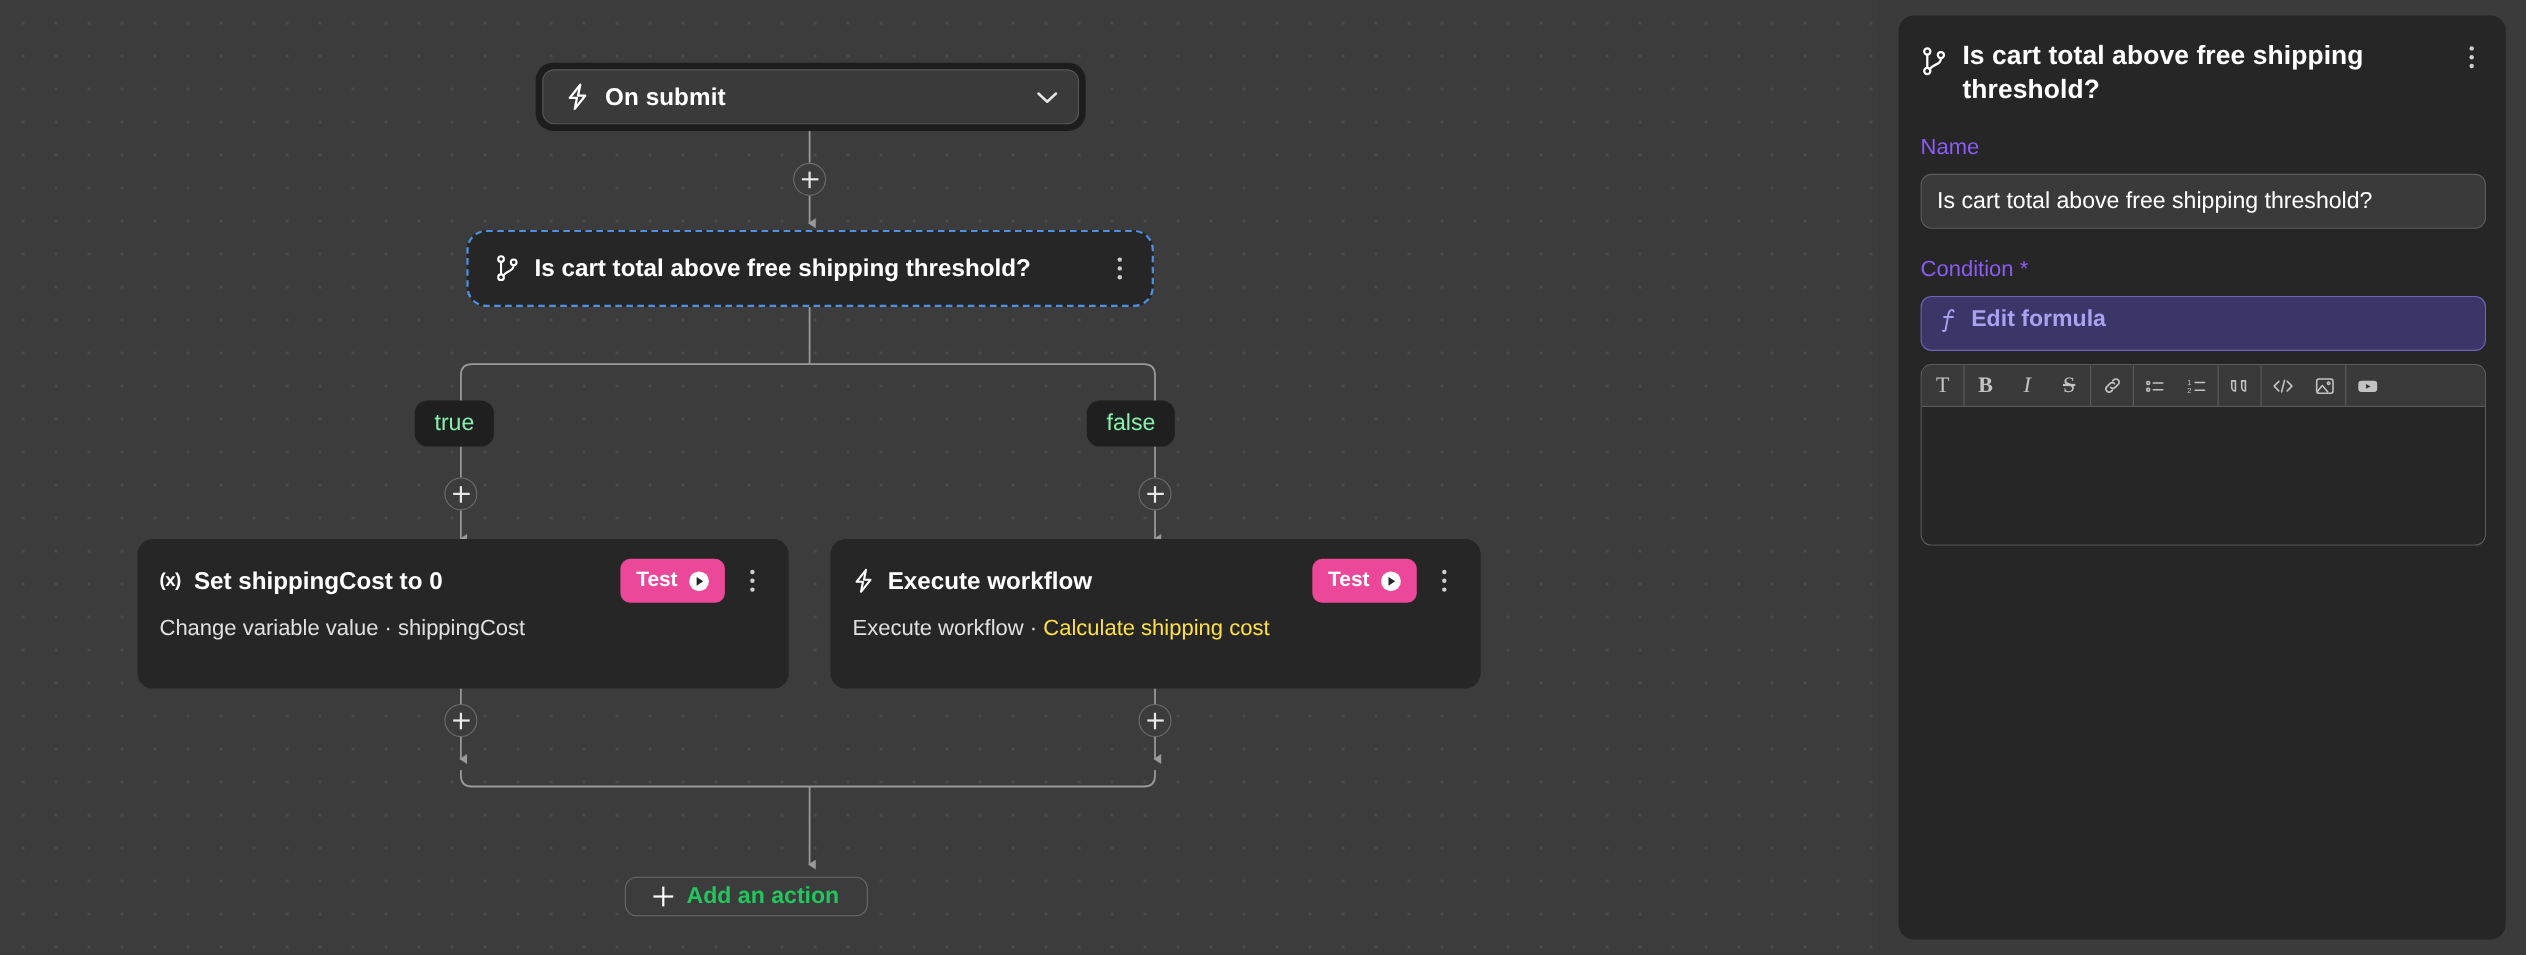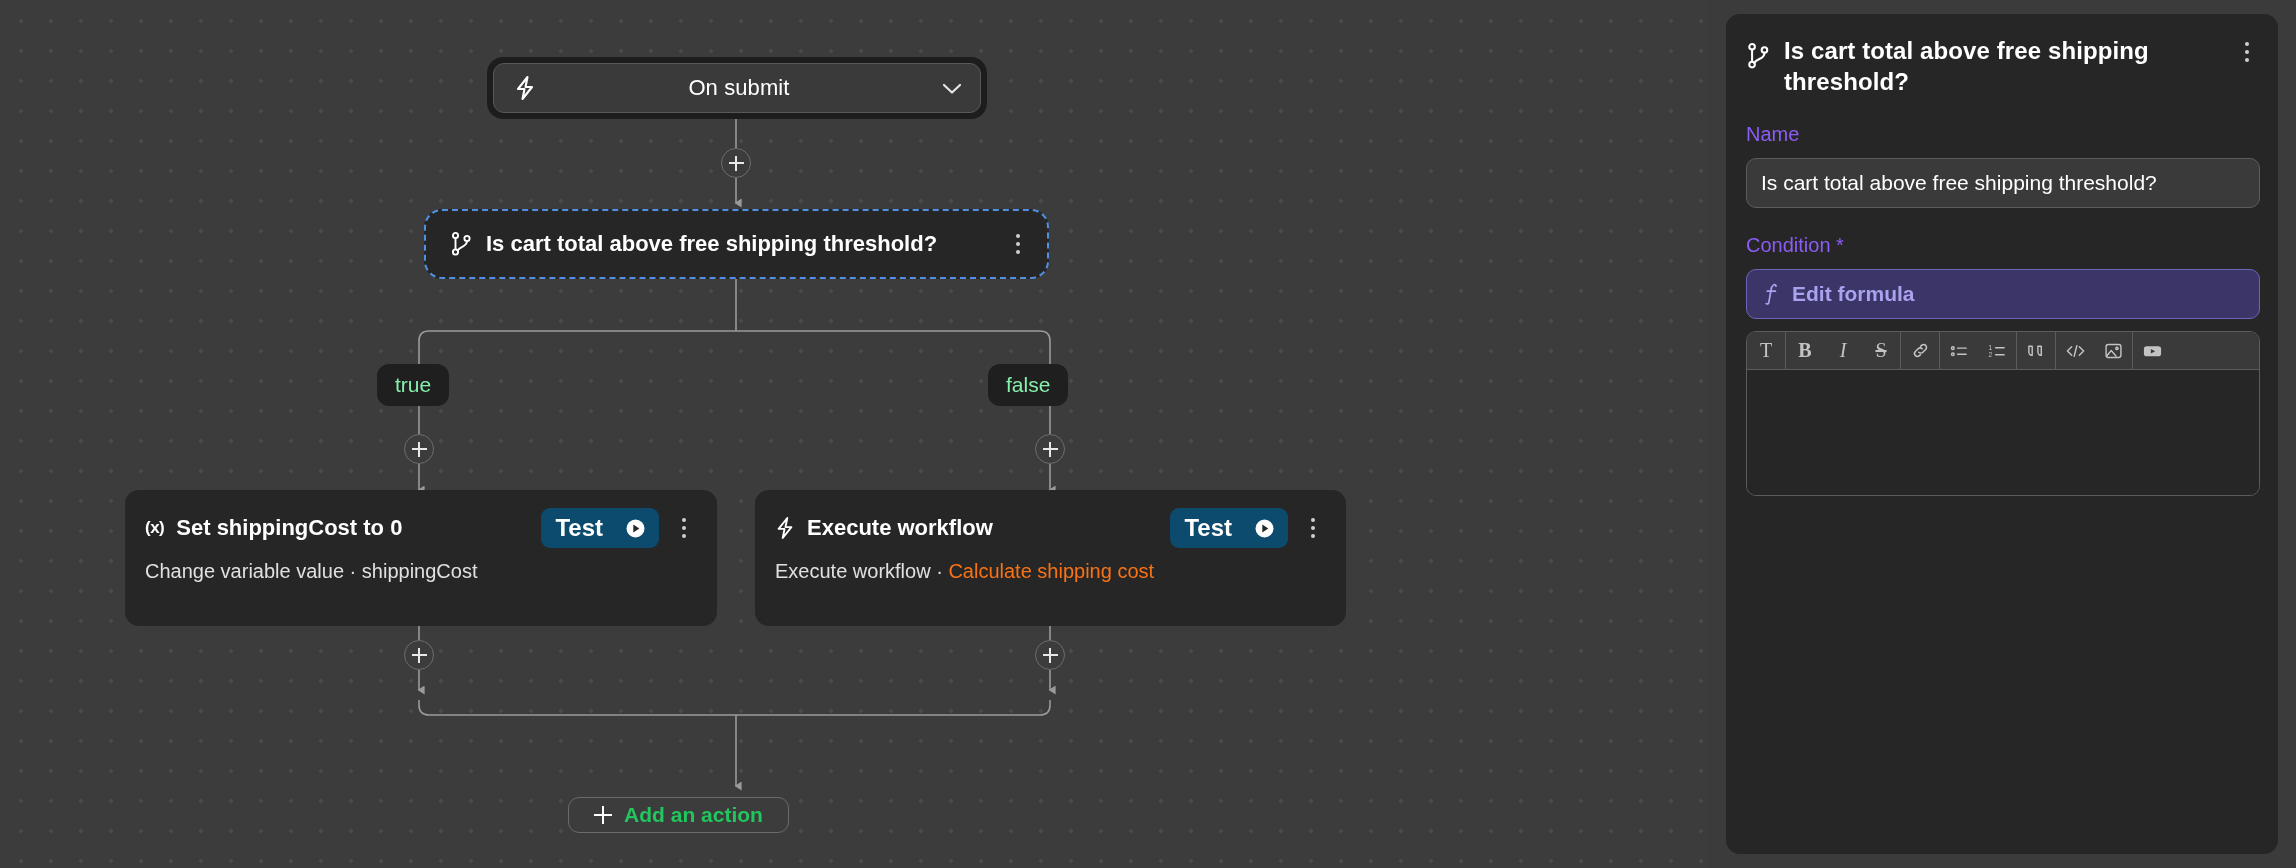--- a/index.html
+++ b/index.html
@@ -26,21 +26,21 @@
   
   .trigger-wrap{
     position:absolute;left:487px;top:57px;width:500px;height:62px;
     background:#1d1d1d;border-radius:16px;padding:6px;box-sizing:border-box;
   }
   .trigger{
     width:100%;height:100%;box-sizing:border-box;
     background:#3a3a3a;border:1px solid #585858;border-radius:11px;
     display:flex;align-items:center;padding:0 18px 0 20px;gap:14px;
   }
-  .trigger .t-title{font-size:22px;font-weight:400;letter-spacing:.1px;flex:1;text-align:center;}
+  .trigger .t-title{font-size:22px;font-weight:700;letter-spacing:.1px;flex:1;}
   .ic{display:inline-flex;align-items:center;justify-content:center;}
   .ic svg{display:block;}
 
   
   .cond-node{
     position:absolute;left:424px;top:209px;width:625px;height:70px;
     background:#262626;border:2px dashed #4f90e2;border-radius:18px;
     display:flex;align-items:center;padding:0 16px 0 24px;gap:14px;box-sizing:border-box;
   }
   .cond-node .c-title{font-size:22px;font-weight:700;flex:1;white-space:nowrap;}
@@ -67,30 +67,30 @@
 
   
   .action{
     position:absolute;background:#262626;border-radius:14px;
     padding:18px 20px 20px 20px;box-sizing:border-box;
   }
   .action .row1{display:flex;align-items:center;gap:12px;}
   .action .a-title{font-size:22px;font-weight:700;white-space:nowrap;}
   .action .spacer{flex:1;min-width:24px;}
   .test-btn{
-    background:#0c4a6e;border-radius:9px;height:40px;
-    display:flex;align-items:center;gap:23px;padding:0 14px;
-    font-size:24px;font-weight:600;color:#fff;cursor:pointer;
+    background:#ec4899;border-radius:9px;height:40px;
+    display:flex;align-items:center;gap:10px;padding:0 14px;
+    font-size:19px;font-weight:600;color:#fff;cursor:pointer;
   }
   .kebab{
     width:26px;display:flex;flex-direction:column;align-items:center;gap:4px;cursor:pointer;
   }
   .kebab i{display:block;width:4px;height:4px;border-radius:50%;background:#cfcfcf;}
   .action .row2{margin-top:12px;font-size:20px;color:#e0e0e0;white-space:nowrap;}
-  .action .row2 .link{color:#f97316;}
+  .action .row2 .link{color:#fde047;}
 
   
   .add-action{
     position:absolute;left:568px;top:797px;width:221px;height:36px;
     border:1px solid #6a6a6a;border-radius:11px;background:#3c3c3c;
     display:flex;align-items:center;justify-content:center;gap:12px;
     font-size:21px;font-weight:700;color:#22c55e;cursor:pointer;box-sizing:border-box;
   }
   .add-action .pl{position:relative;width:18px;height:18px;}
   .add-action .pl::before{content:"";position:absolute;left:0;top:8px;width:18px;height:2px;background:#fff;}
@@ -114,21 +114,21 @@
   .field-label{margin-top:26px;font-size:20px;color:#8b5cf6;}
   .text-input{
     margin-top:12px;width:100%;height:50px;box-sizing:border-box;
     background:#3a3a3a;border:1px solid #5c5c5c;border-radius:10px;
     color:#fff;font-size:21px;padding:0 14px;
     font-family:"Liberation Sans", sans-serif;
   }
   .formula-btn{
     margin-top:12px;width:100%;height:50px;box-sizing:border-box;
     background:#3b3568;border:1px solid #6b64b8;border-radius:10px;
-    display:flex;align-items:center;gap:12px;padding:0 16px;
+    display:flex;align-items:flex-end;gap:12px;padding:16px 16px;
     color:#a9a2ef;font-size:21px;font-weight:700;cursor:pointer;
   }
   .rte{
     margin-top:12px;width:100%;height:165px;box-sizing:border-box;
     border:1px solid #5c5c5c;border-radius:10px;background:#262626;overflow:hidden;
     display:flex;flex-direction:column;
   }
   .rte-toolbar{
     display:flex;height:37px;flex:0 0 37px;background:#3a3a3a;
     border-bottom:1px solid #5c5c5c;align-items:stretch;

